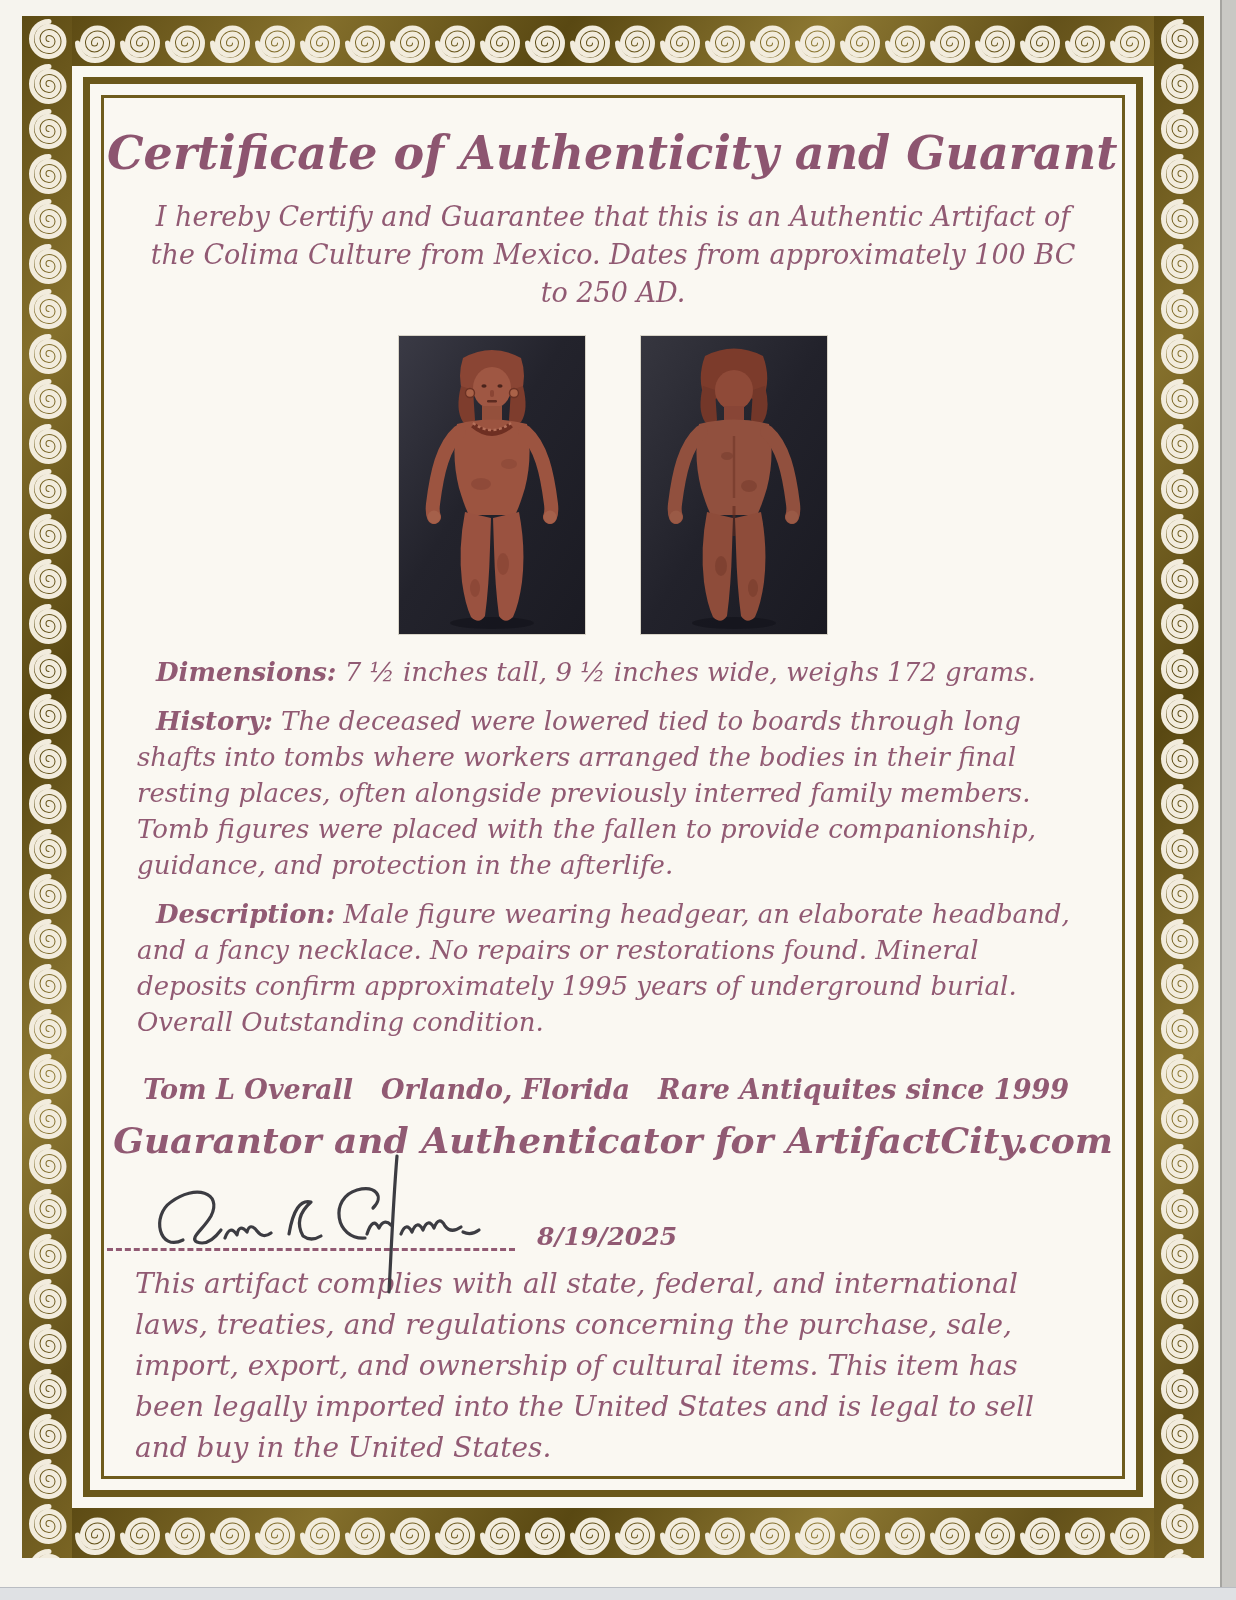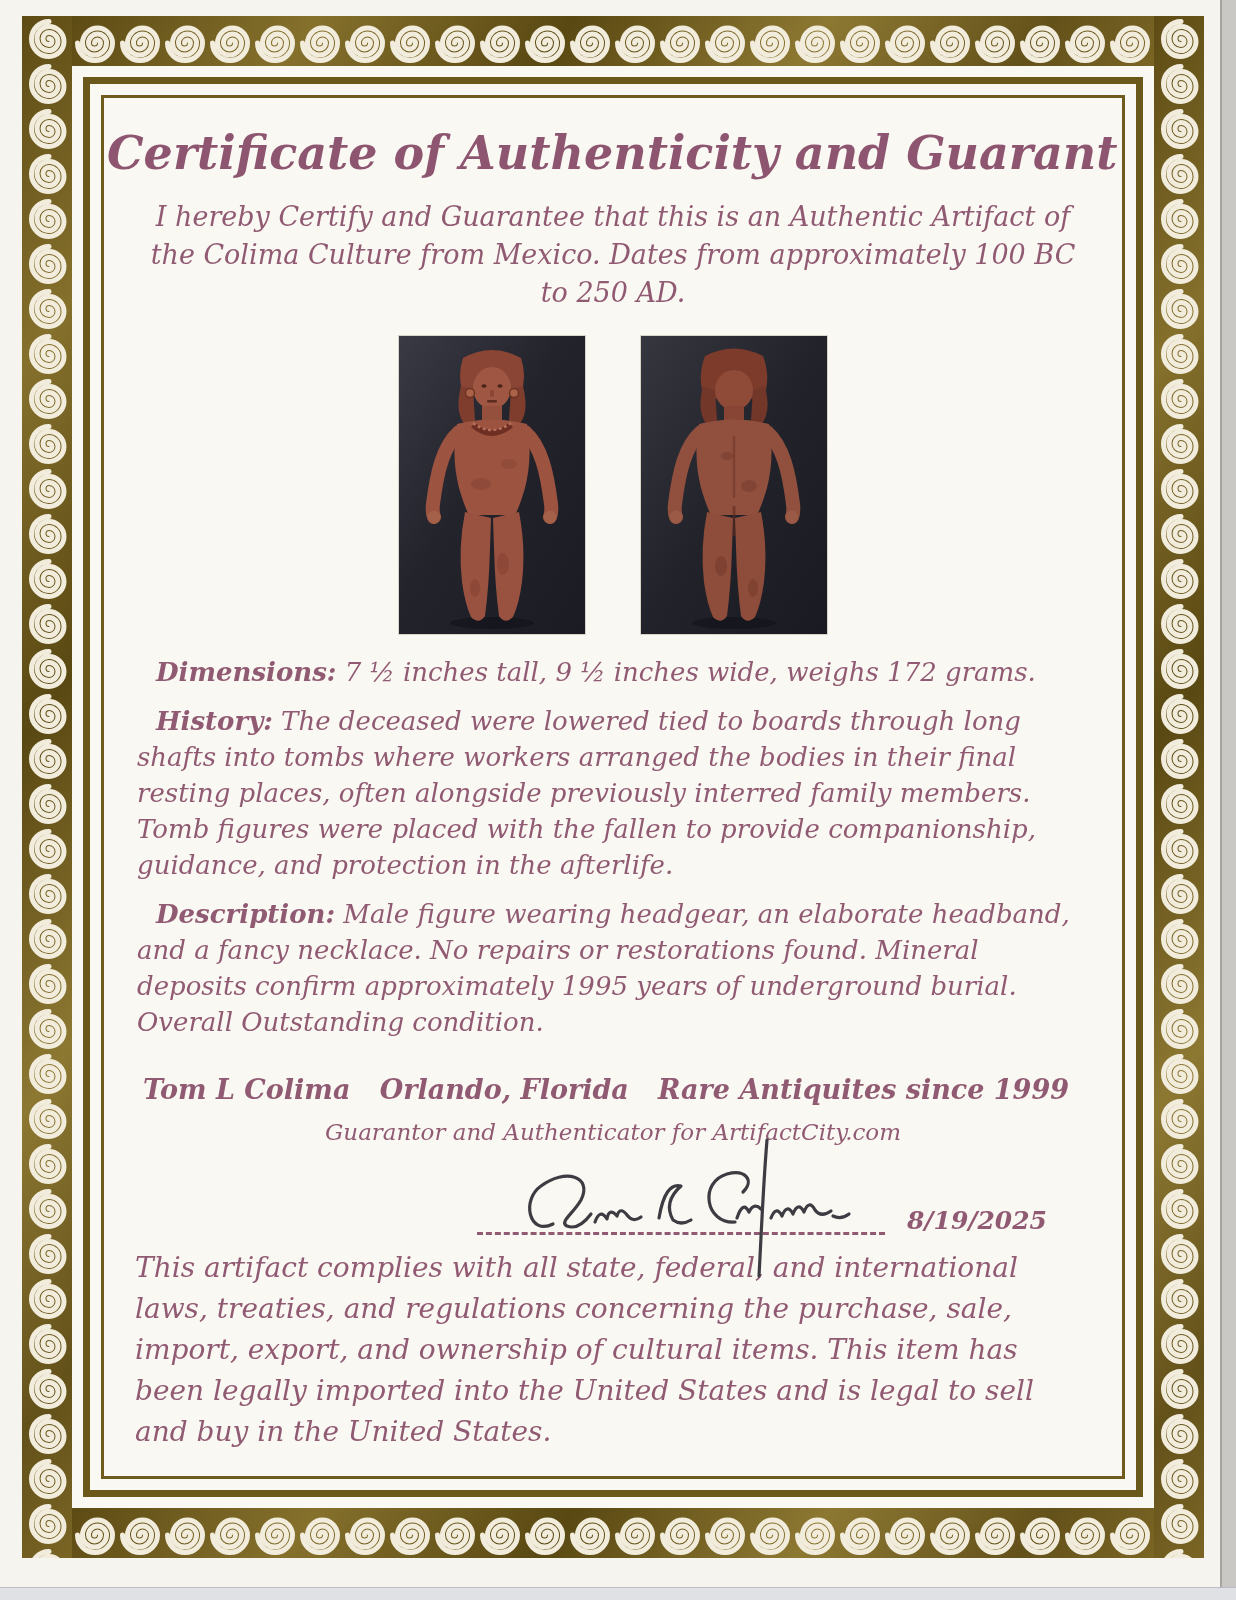--- a/index.html
+++ b/index.html
@@ -36,24 +36,24 @@
   .photos{margin-top:24px;display:flex;justify-content:center;gap:56px;}
   .photo{width:186px;height:298px;box-shadow:0 0 0 1px #d8d4c8;}
   .photo svg{display:block;}
 
   .sections{margin:20px 30px 0;}
   .sec{margin:0 0 13px 0;font-size:26px;line-height:36px;text-align:left;}
   .sec .lbl{font-weight:bold;margin-left:19px;}
 
   .certifier-row{display:flex;justify-content:space-between;
     margin:34px 50px 0 36px;font-size:27px;font-weight:bold;}
-  .role-line{margin-top:14px;text-align:center;font-size:23px;font-weight:normal;}
-
-  .sig-row{display:flex;align-items:flex-end;justify-content:flex-end;
-    margin:4px 72px 0 0;height:86px;}
+  .role-line{margin-top:14px;text-align:center;font-size:36px;font-weight:bold;}
+
+  .sig-row{display:flex;align-items:flex-end;
+    margin:4px 98px 0 0;height:86px;}
   .sig-wrap{position:relative;width:408px;height:84px;
     border-bottom:3px dashed #915a73;}
   .sig-wrap svg{position:absolute;left:30px;bottom:-48px;width:350px;height:152px;overflow:visible;}
   .sig-date{font-size:25px;font-weight:bold;margin-left:22px;padding-bottom:0px;}
 
   .legal{margin:12px 28px 0;font-size:28px;line-height:41px;text-align:left;}
 </style>
 </head>
 <body>
 
@@ -180,21 +180,21 @@
         <span class="lbl">History:</span>
         <span>The deceased were lowered tied to boards through long shafts into tombs where workers arranged the bodies in their final resting places, often alongside previously interred family members. Tomb figures were placed with the fallen to provide companionship, guidance, and protection in the afterlife.</span>
       </p>
       <p class="sec">
         <span class="lbl">Description:</span>
         <span>Male figure wearing headgear, an elaborate headband, and a fancy necklace. No repairs or restorations found. Mineral deposits confirm approximately 1995 years of underground burial. Overall Outstanding condition.</span>
       </p>
     </div>
 
     <div class="certifier-row">
-      <span>Tom L Colima</span>
+      <span>Tom L Overall</span>
       <span>Orlando, Florida</span>
       <span>Rare Antiquites since 1999</span>
     </div>
 
     <div class="role-line">Guarantor and Authenticator for ArtifactCity.com</div>
 
     <div class="sig-row">
       <div class="sig-wrap" aria-label="Tom L Chapman">
         <svg viewBox="0 0 350 152">
           <g fill="none" stroke="#3c3c42" stroke-width="3.2" stroke-linecap="round" stroke-linejoin="round">

